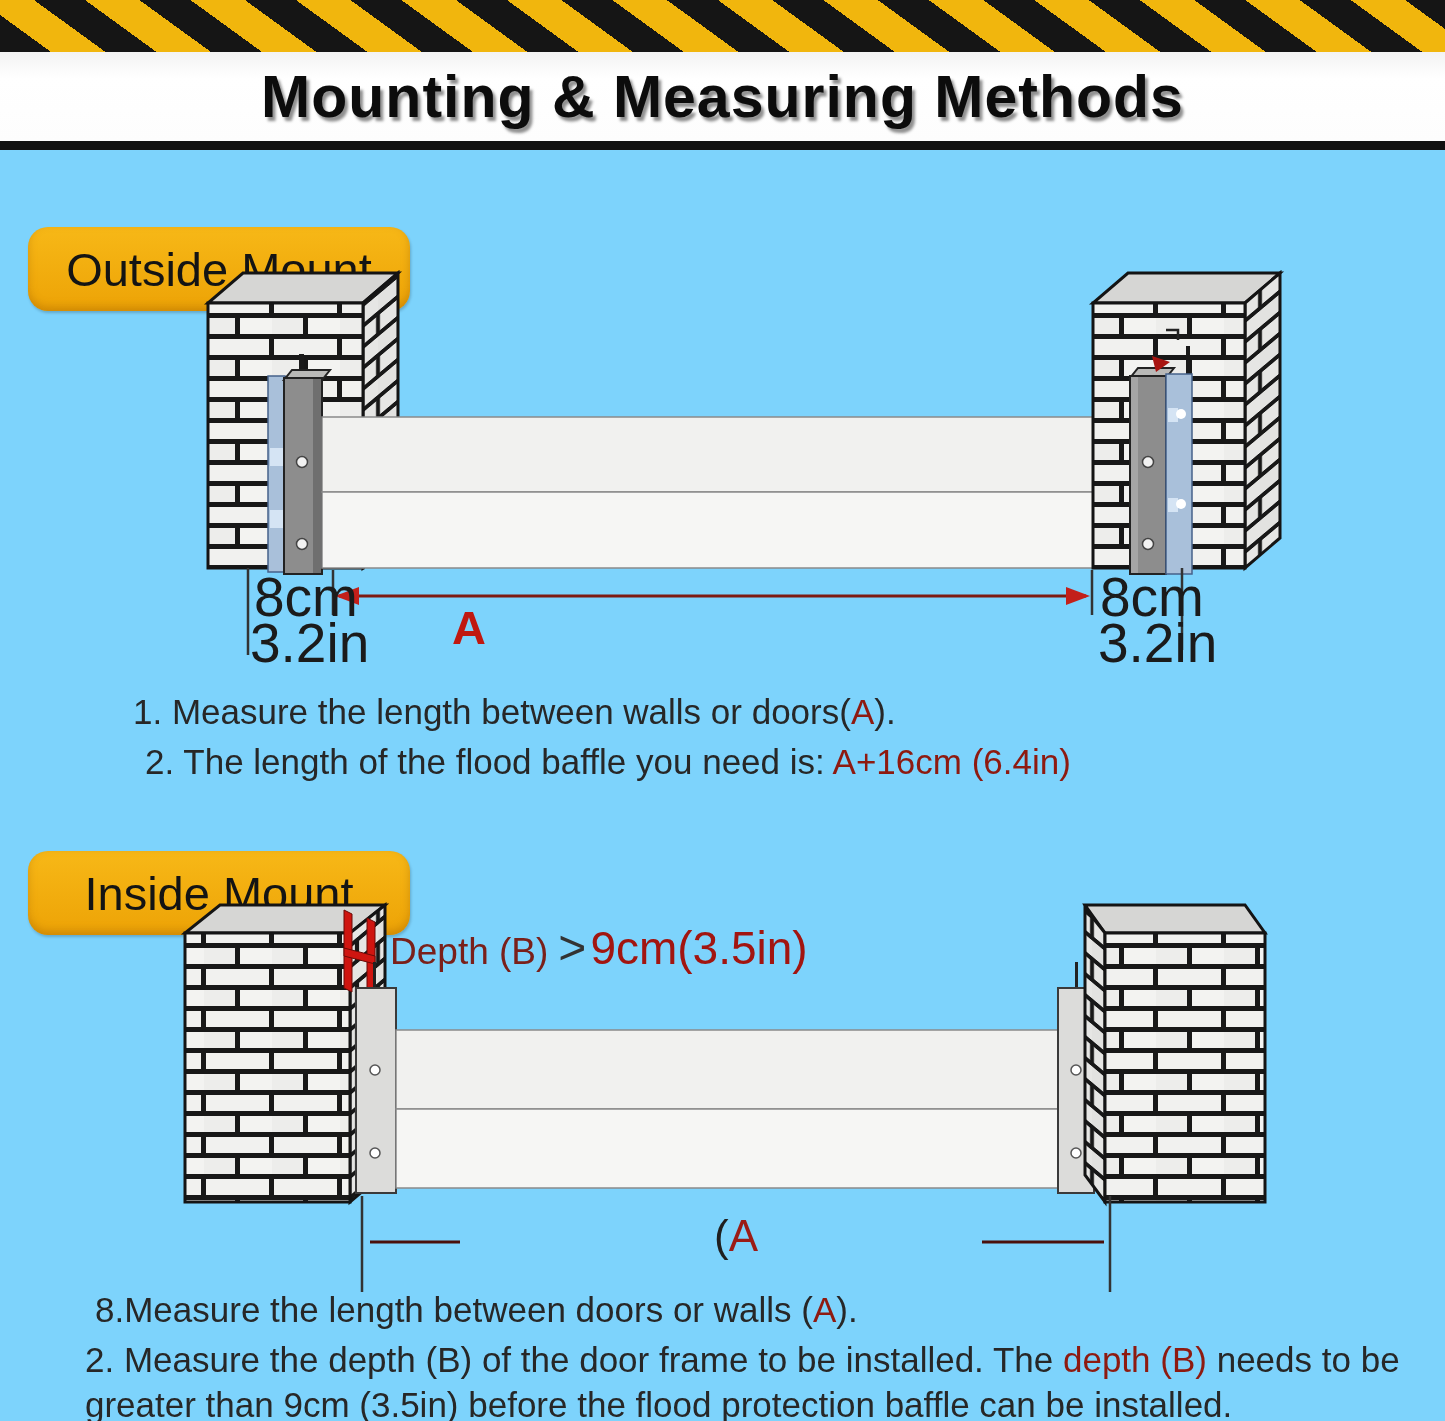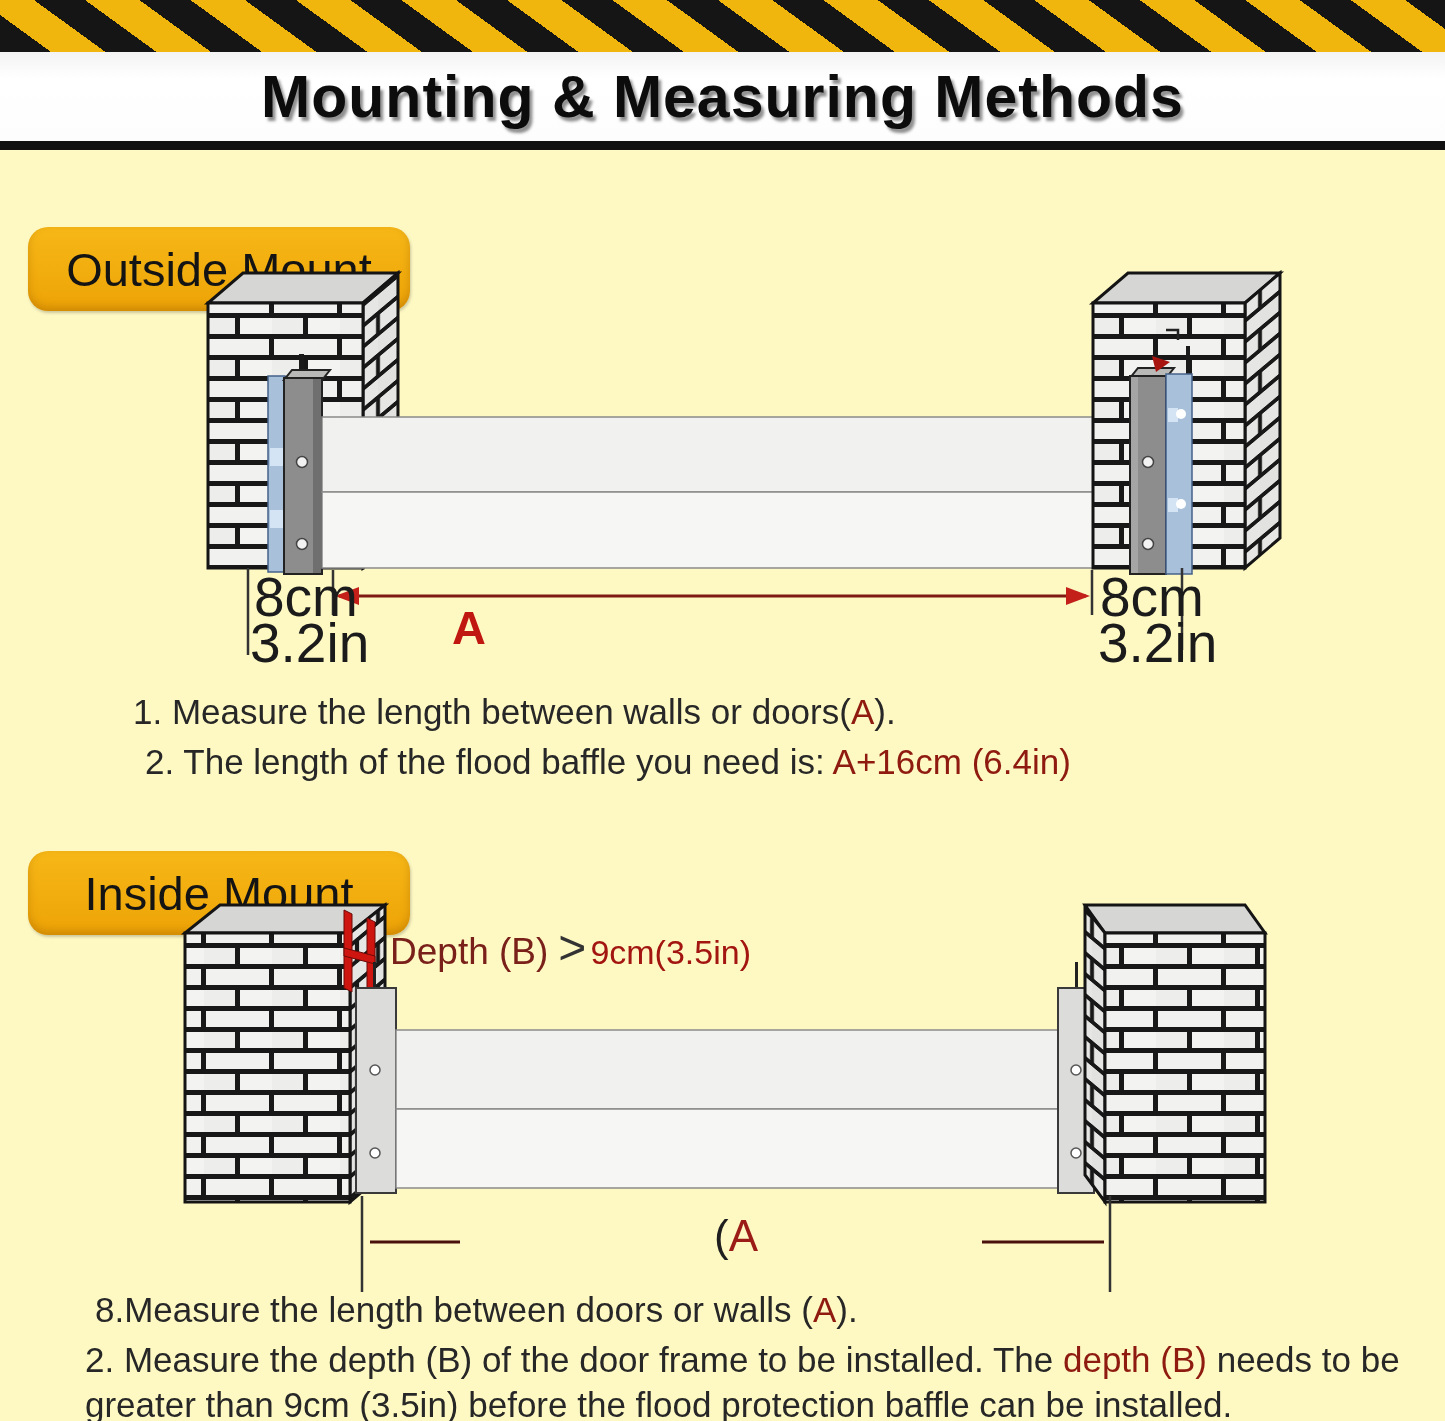--- a/index.html
+++ b/index.html
@@ -1,17 +1,17 @@
 <!DOCTYPE html>
 <html><head>
 <meta charset="utf-8">
 <style>
   html,body{margin:0;padding:0;background:#ffffff;}
   .page{
-    position:relative;width:1445px;height:1421px;background:#fef9c3;
+    position:relative;width:1445px;height:1421px;background:#7dd3fc;
     font-family:"Liberation Sans",sans-serif;overflow:hidden;
   }
   .abs{position:absolute;}
 
   
   .hazard{
     top:0;left:0;width:1445px;height:52px;
     background:repeating-linear-gradient(36deg,#151515 0 30px,#f1b60d 30px 62px);
     box-shadow:0 2px 4px rgba(0,0,0,.35);
   }
@@ -43,21 +43,21 @@
   .span-a{font-size:47px;font-weight:bold;color:#c01810;line-height:1;}
   .span-rest{font-size:38px;color:#1d1d1d;line-height:1;}
 
   .step{font-size:35px;color:#272727;line-height:1.25;white-space:nowrap;}
   .step .red{color:#8e1a10;}
   .step-wrap{white-space:normal;line-height:45px;}
 
   .depth-label{display:flex;align-items:baseline;}
   .depth-name{font-size:37px;color:#7a201a;}
   .depth-gt{font-size:48px;color:#333;margin:0 4px 0 10px;}
-  .depth-val{font-size:34px;color:#a21510;}
+  .depth-val{font-size:46px;color:#a21510;}
 
   .length-label{
     left:362px;top:1214px;width:748px;display:flex;justify-content:center;align-items:baseline;
   }
   .len-black{font-size:44px;color:#1f1f1f;line-height:1;}
   .len-a{font-size:44px;color:#9b1c16;line-height:1;}
 
   svg{display:block;}
 </style>
 </head>

